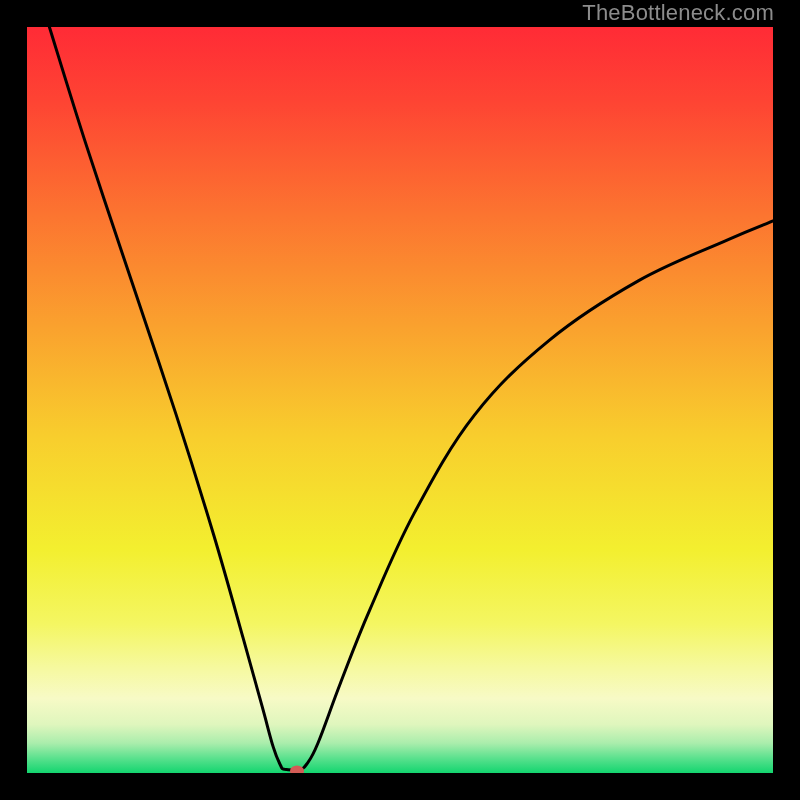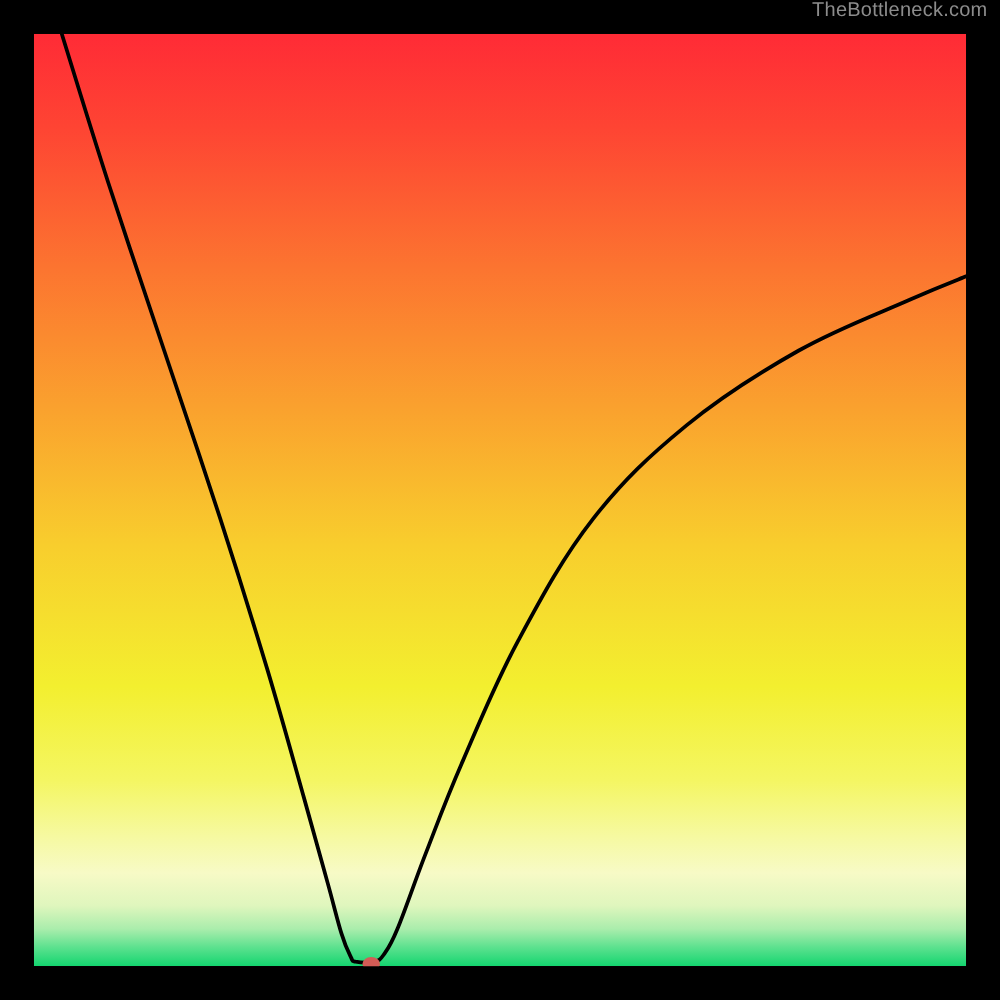--- a/index.html
+++ b/index.html
@@ -13,23 +13,23 @@
   }
   .frame {
     position: relative;
     width: 800px;
     height: 800px;
     background: #000;
   }
   .watermark {
     position: absolute;
     top: 0;
-    right: 10px;
+    right: 26px;
     color: #8c8c8c;
-    font-size: 16px;
+    font-size: 22px;
     font-weight: 400;
     letter-spacing: 0.2px;
     user-select: none;
   }
   .plot {
     position: absolute;
     left: 27px;
     top: 27px;
     width: 746px;
     height: 746px;

